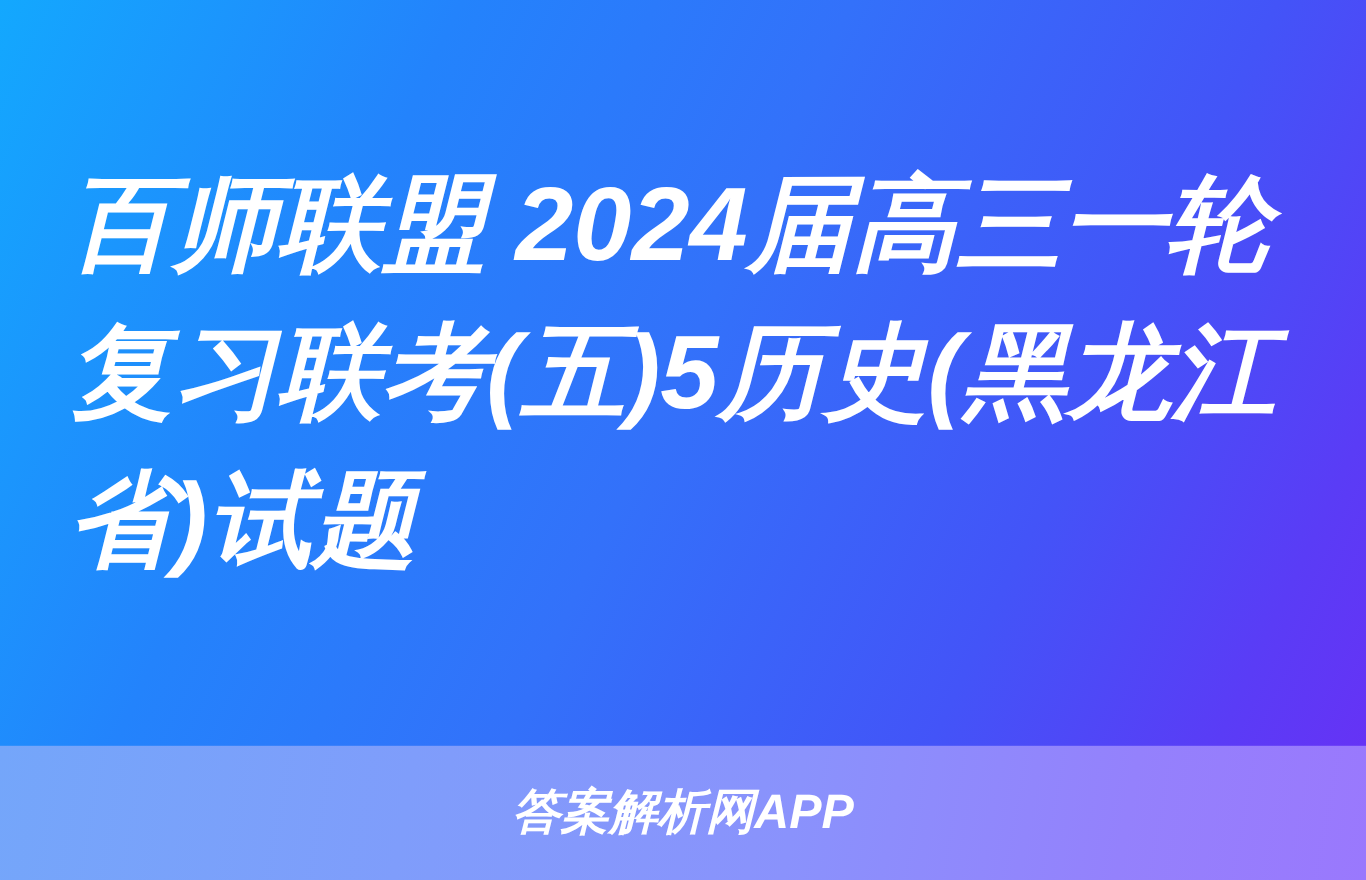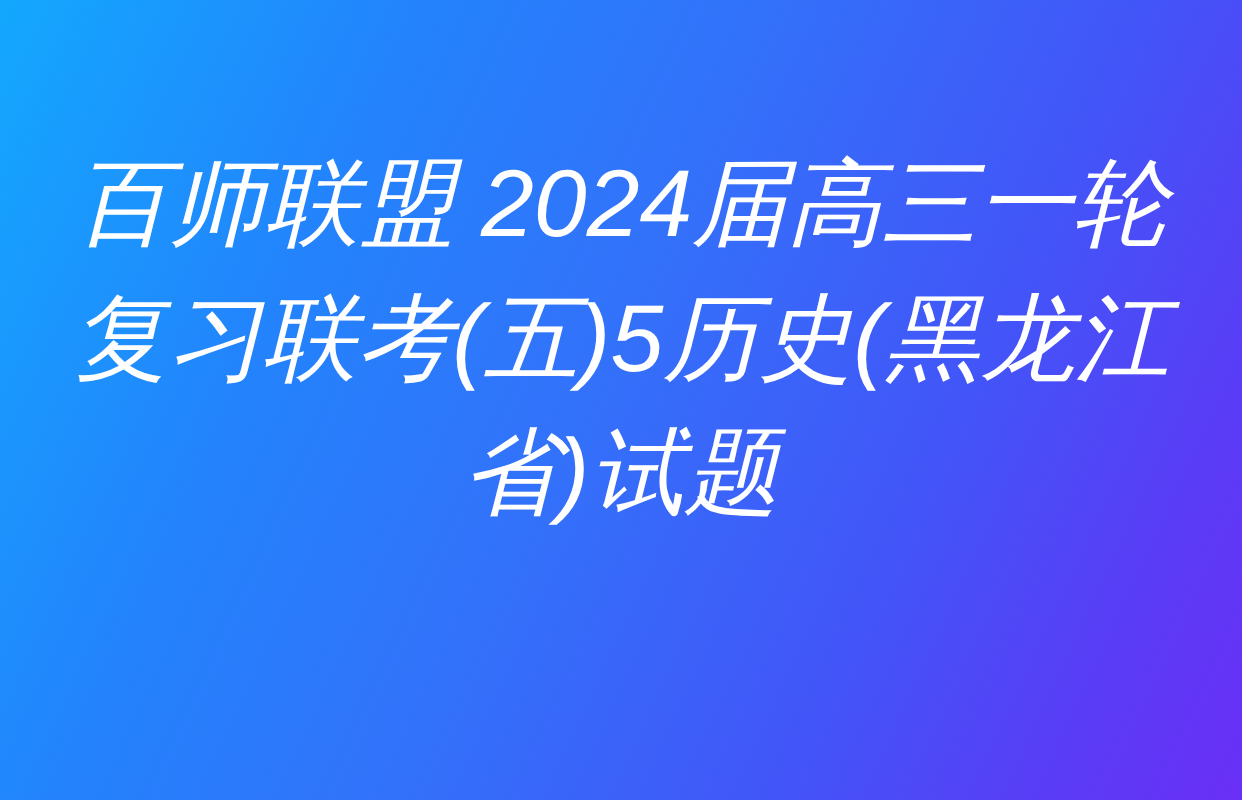--- a/index.html
+++ b/index.html
@@ -35,25 +35,25 @@
     display: flex;
     align-items: center;
     justify-content: center;
     box-sizing: border-box;
     padding: 0 62px;
   }
 
   #title {
     width: 100%;
     margin: 0;
-    text-align: center;
+    text-align: left;
     color: #ffffff;
     font-size: 95px;
     line-height: 1.42;
-    font-weight: 400;
+    font-weight: 700;
     font-style: italic;
     letter-spacing: 0px;
     word-break: break-all;
     text-rendering: geometricPrecision;
     font-family: "Liberation Sans", "DejaVu Sans", sans-serif;
   }
 
   
   #footer-band {
     position: absolute;
@@ -86,14 +86,17 @@
 </style>
 </head>
 <body>
 
 <div id="card">
 
   <div id="hero">
     <h1 id="title">百师联盟 2024届高三一轮复习联考(五)5历史(黑龙江省)试题</h1>
   </div>
 
+  <div id="footer-band">
+    <span id="footer-text">答案解析网APP</span>
+  </div>
 
 </div>
 
 </body></html>

